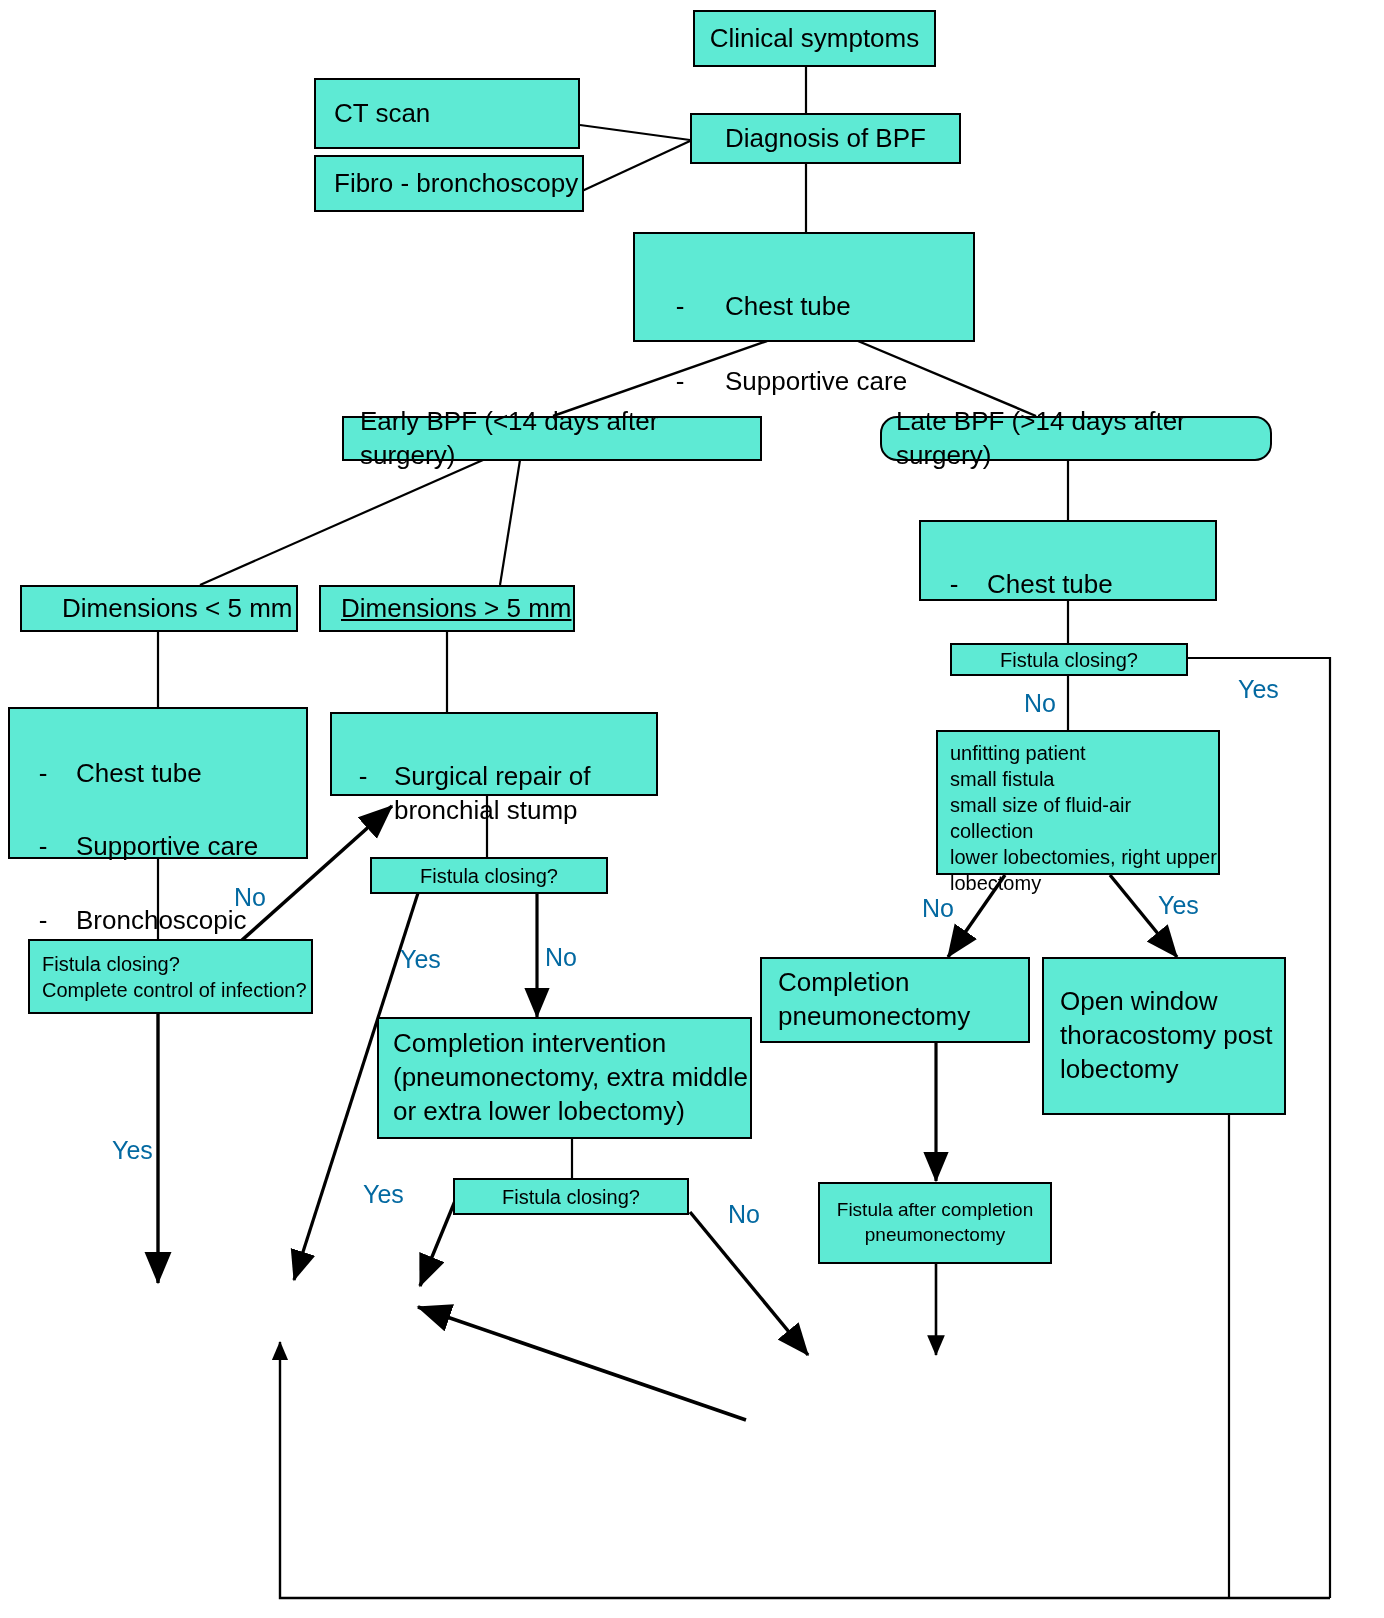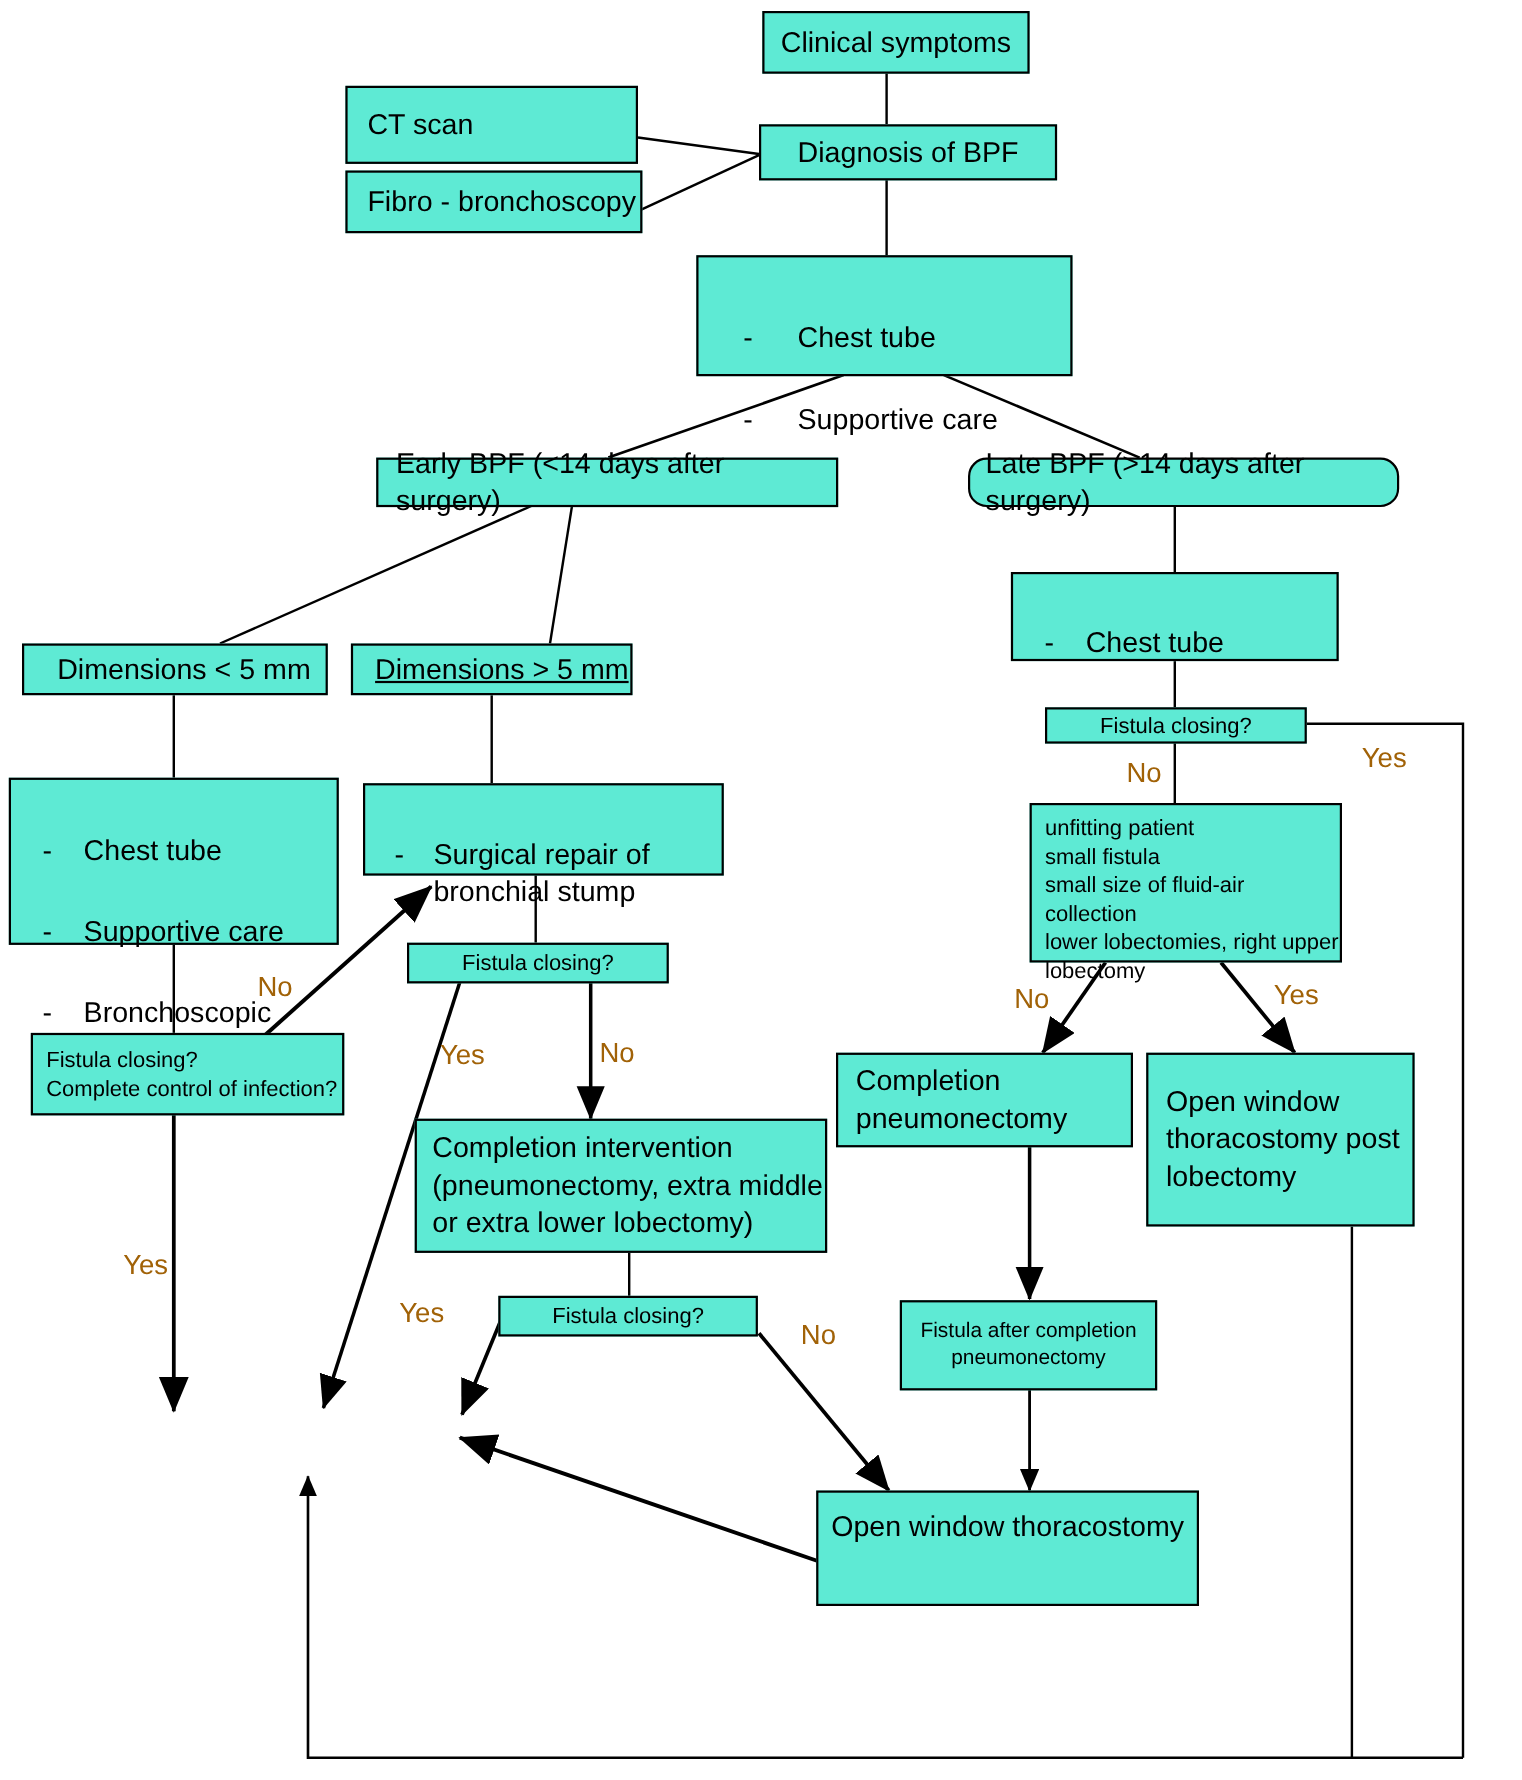--- a/index.html
+++ b/index.html
@@ -18,21 +18,21 @@
     white-space:pre-line;
   }
   .ctr{justify-content:center;text-align:center;}
   .lft{justify-content:flex-start;text-align:left;}
   .bulletbox{display:block;padding:10px 0 10px 0;}
   .bulletbox .row{display:flex;align-items:baseline;}
   .bulletbox .dash{width:34px;text-align:center;flex:0 0 auto;}
   .bulletbox .txt{flex:1 1 auto;text-align:left;}
   .edge-label{
     position:absolute;
-    color:#a16207;
+    color:#0369a1;
     white-space:nowrap;
     line-height:1;
   }
   .bold{font-weight:bold;}
 </style>
 </head>
 <body>
 
 <div id="stage">
 
@@ -133,21 +133,21 @@
   </div>
 
   <div class="node lft" style="left:342px;top:416px;width:420px;height:45px;font-size:26px;padding-left:16px;">
     <span>Early BPF (&lt;14 days after surgery)</span>
   </div>
 
   <div class="node lft" style="left:880px;top:416px;width:392px;height:45px;font-size:26px;padding-left:14px;border-radius:17px;">
     <span>Late BPF (&gt;14 days after surgery)</span>
   </div>
 
-  <div class="node lft" style="left:20px;top:585px;width:278px;height:47px;font-size:26px;padding-left:30px;">
+  <div class="node lft" style="left:20px;top:585px;width:278px;height:47px;font-size:26px;padding-left:40px;">
     <span>Dimensions &lt; 5 mm</span>
   </div>
 
   <div class="node lft" style="left:319px;top:585px;width:256px;height:47px;font-size:26px;padding-left:20px;text-decoration:underline;">
     <span>Dimensions &gt; 5 mm</span>
   </div>
 
   <div class="node bulletbox" style="left:8px;top:707px;width:300px;height:152px;font-size:26px;">
     <div class="row" style="margin-top:4px;">
       <span class="dash" style="width:66px;">-</span>
@@ -214,23 +214,20 @@
   </div>
 
   <div class="node lft" style="left:1042px;top:957px;width:244px;height:158px;font-size:26px;padding-left:16px;">
     <span>Open window thoracostomy post lobectomy</span>
   </div>
 
   <div class="node ctr" style="left:818px;top:1182px;width:234px;height:82px;font-size:19px;">
     <span>Fistula after completion pneumonectomy</span>
   </div>
 
-  <div class="node ctr" style="left:742px;top:1355px;width:348px;height:105px;font-size:26px;align-items:flex-start;padding-top:14px;">
-    <span>Open window thoracostomy</span>
-  </div>
 
 
   <div class="edge-label" style="left:234px;top:885px;font-size:25px;">
     <span>No</span>
   </div>
 
   <div class="edge-label" style="left:112px;top:1138px;font-size:25px;">
     <span>Yes</span>
   </div>
 

